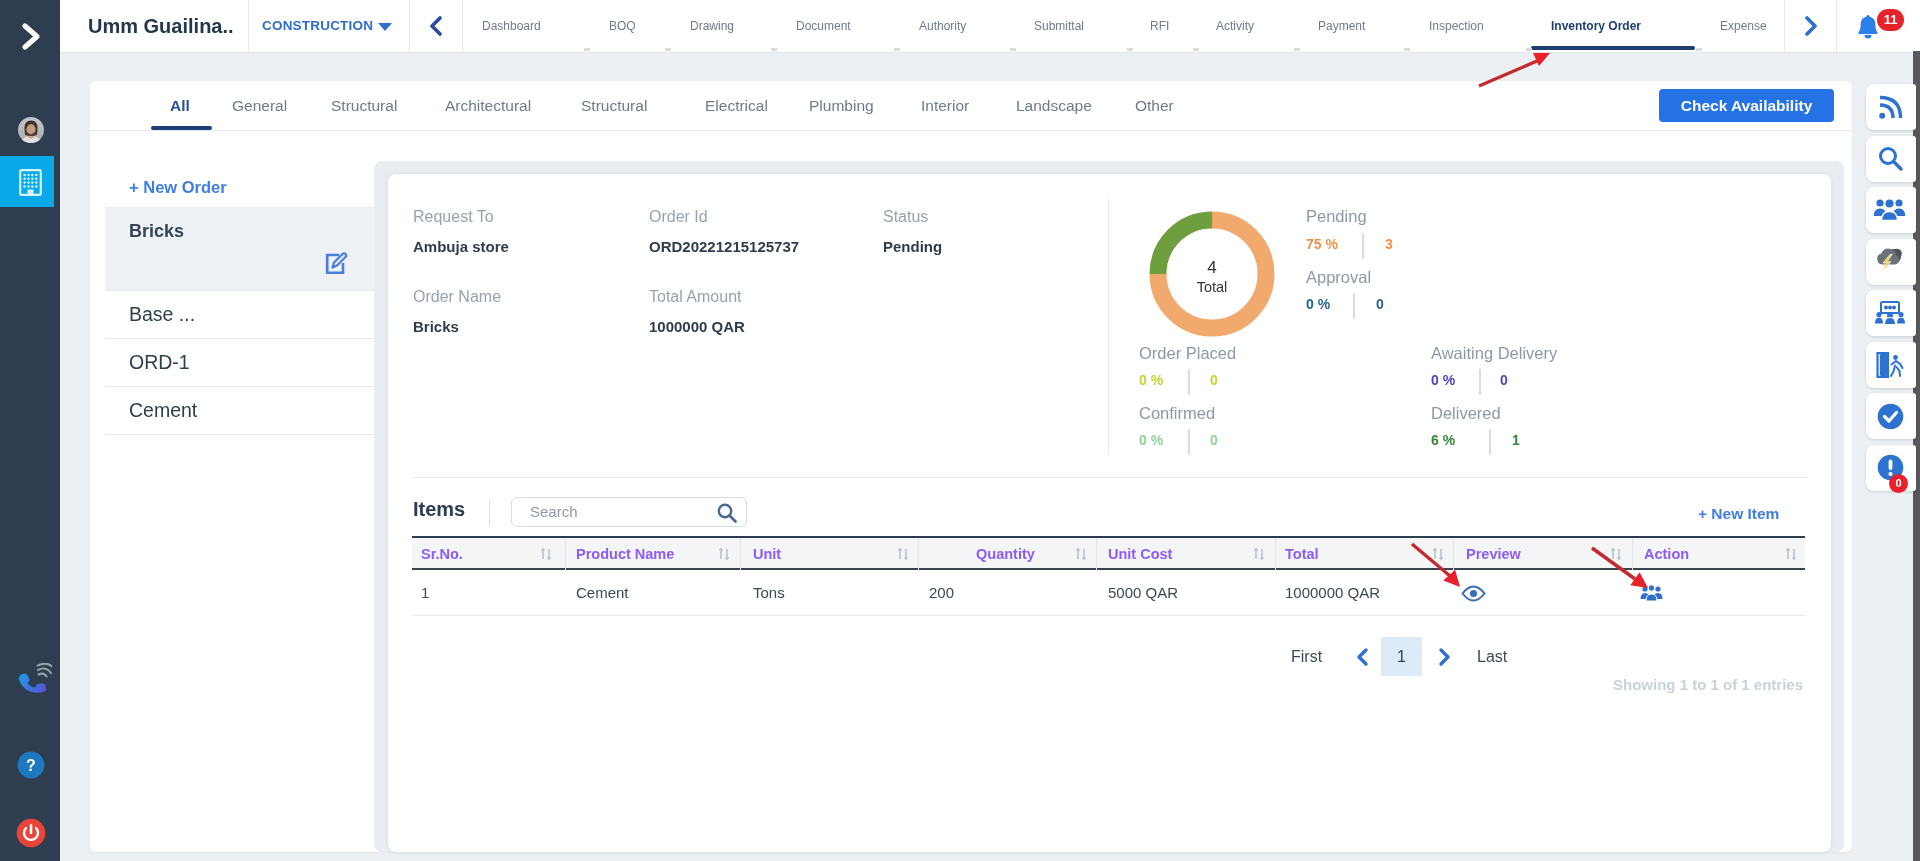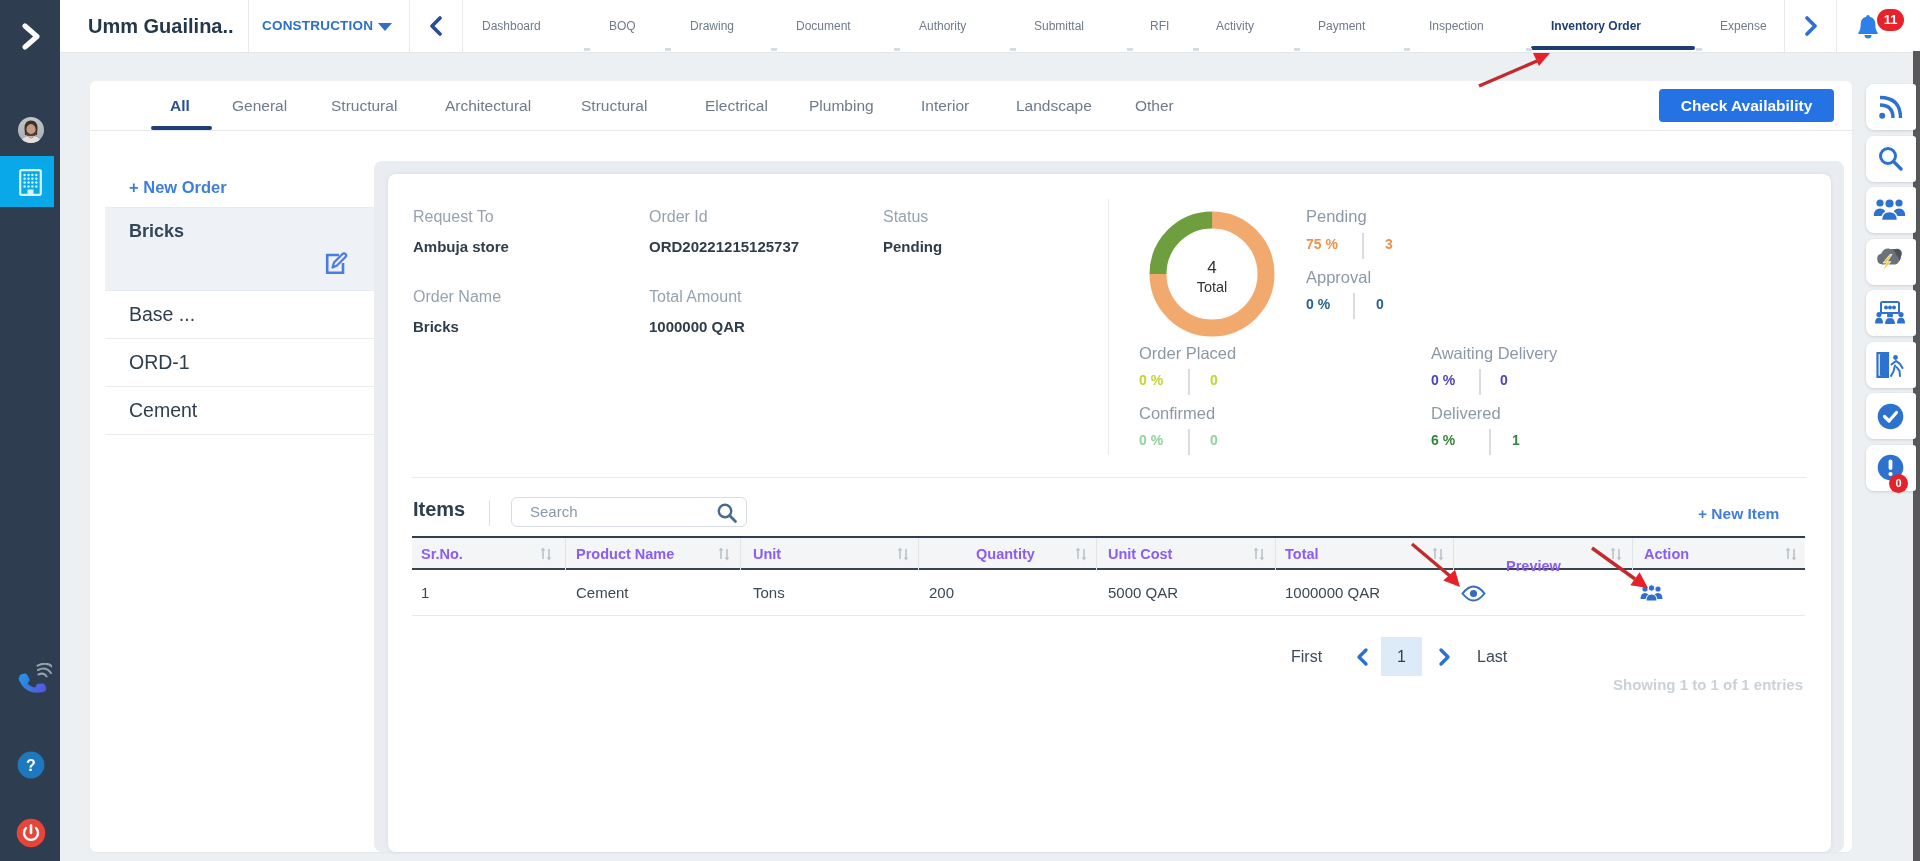--- a/index.html
+++ b/index.html
@@ -182,21 +182,21 @@
 <div id="newitem" class="abs">+ New Item</div>
 
 <div id="t-topborder" class="abs"></div>
 <div id="t-header" class="abs"></div>
 <div class="th" style="left:421px;">Sr.No.</div>
 <div class="th" style="left:576px;">Product Name</div>
 <div class="th" style="left:753px;">Unit</div>
 <div class="th" style="left:929px;margin-left:47px;">Quantity</div>
 <div class="th" style="left:1108px;">Unit Cost</div>
 <div class="th" style="left:1285px;">Total</div>
-<div class="th" style="left:1506px;margin-top:12px;">Preview</div>
+<div class="th" style="left:1466px;">Preview</div>
 <div class="th" style="left:1644px;">Action</div>
 <div class="tcolsep" style="left:565px;"></div>
 <div class="tcolsep" style="left:740px;"></div>
 <div class="tcolsep" style="left:918px;"></div>
 <div class="tcolsep" style="left:1096px;"></div>
 <div class="tcolsep" style="left:1275px;"></div>
 <div class="tcolsep" style="left:1453px;"></div>
 <div class="tcolsep" style="left:1632px;"></div>
 <div class="td" style="left:421px;">1</div>
 <div class="td" style="left:576px;">Cement</div>

